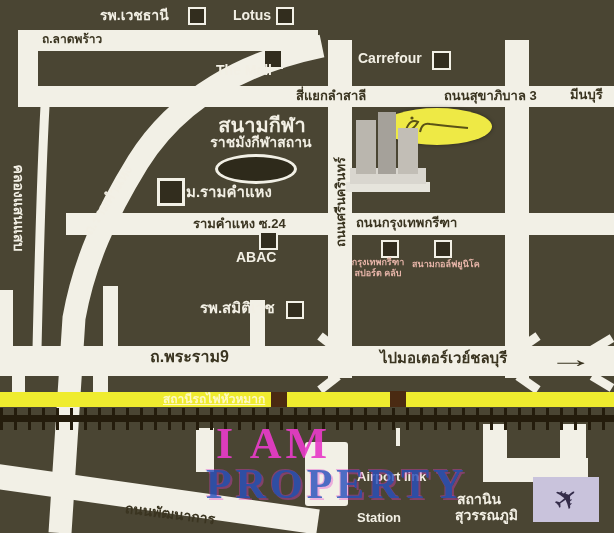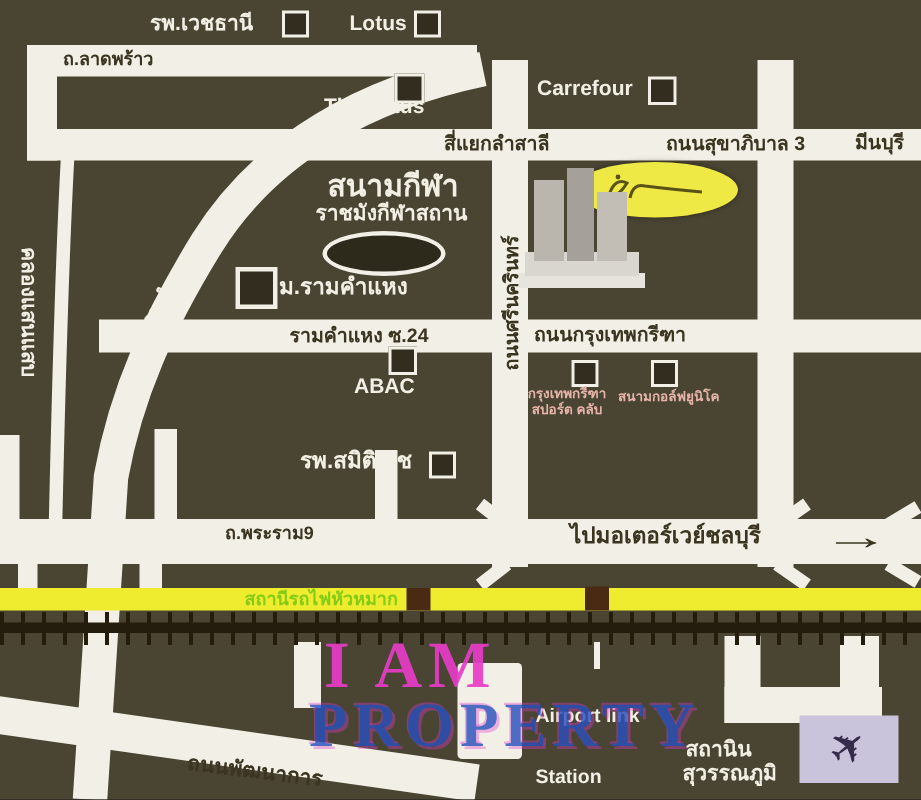--- a/index.html
+++ b/index.html
@@ -5,21 +5,21 @@
   html,body{margin:0;padding:0;background:#222;}
   .stage{
     position:relative;width:614px;height:533px;overflow:hidden;
     background:#4a4533;
     font-family:"Liberation Sans","DejaVu Sans",sans-serif;
   }
   .rd{position:absolute;background:#f2f0e6;}
   .lbl{position:absolute;white-space:nowrap;font-weight:bold;line-height:1.05;}
   .w{color:#f2efe4;}
   .d{color:#3a3420;}
-  .yl{color:#84cc16;}
+  .yl{color:#fef9c3;text-decoration:underline;}
   .pk{color:#e6b4a8;}
   .ctr{transform:translate(-50%,-50%);}
   .sq{position:absolute;border:2px solid #f2f0e6;background:#322d1e;}
   svg{position:absolute;left:0;top:0;}
   .tick{
     position:absolute;left:0;top:408px;width:614px;height:22px;
     background:repeating-linear-gradient(90deg,#241c0c 0 3px,transparent 3px 14px);
   }
   .win{
     background-image:
@@ -71,21 +71,21 @@
   <div style="position:absolute;left:0;top:415px;width:614px;height:7px;background:#241c0c;"></div>
   <div style="position:absolute;left:271px;top:392px;width:16px;height:15px;background:#4a2a12;"></div>
   <div style="position:absolute;left:390px;top:391px;width:16px;height:16px;background:#4a2a12;"></div>
 
   <div class="lbl w" style="left:100px;top:8px;font-size:14px;">รพ.เวชธานี</div>
   <div class="sq" style="left:188px;top:7px;width:14px;height:14px;"></div>
   <div class="lbl w" style="left:233px;top:8px;font-size:14px;">Lotus</div>
   <div class="sq" style="left:276px;top:7px;width:14px;height:14px;"></div>
   <div class="lbl d" style="left:42px;top:33px;font-size:12px;">ถ.ลาดพร้าว</div>
   <div class="sq" style="left:263px;top:49px;width:16px;height:16px;"></div>
-  <div class="lbl w" style="left:216px;top:63px;font-size:14px;">The Lotus</div>
+  <div class="lbl w" style="left:216px;top:63px;font-size:14px;">The Mall</div>
   <div class="lbl w" style="left:358px;top:51px;font-size:14px;">Carrefour</div>
   <div class="sq" style="left:432px;top:51px;width:15px;height:15px;"></div>
   <div class="lbl d" style="left:296px;top:89px;font-size:13px;">สี่แยกลำสาลี</div>
   <div class="lbl d" style="left:408px;top:89px;font-size:13px;margin-left:36px;">ถนนสุขาภิบาล 3</div>
   <div class="lbl d" style="left:570px;top:88px;font-size:13px;">มีนบุรี</div>
 
   <div class="lbl w ctr" style="left:262px;top:125px;font-size:20px;text-align:left;">สนามกีฬา</div>
   <div class="lbl w ctr" style="left:261px;top:142px;font-size:14px;text-align:center;">ราชมังกีฬาสถาน</div>
   <div style="position:absolute;left:215px;top:154px;width:76px;height:24px;border:3px solid #f2f0e6;border-radius:50%;background:#2e2a1b;"></div>
   <div class="sq" style="left:157px;top:178px;width:22px;height:22px;border-width:3px;"></div>
@@ -114,21 +114,21 @@
     </svg>
   </div>
   <div style="position:absolute;left:350px;top:110px;width:80px;height:84px;">
     <div style="position:absolute;left:-4px;top:72px;width:84px;height:10px;background:#e6e4dc;"></div>
     <div style="position:absolute;left:0;top:58px;width:76px;height:16px;background:#d9d6cf;" class="win"></div>
     <div class="win" style="position:absolute;left:6px;top:10px;width:20px;height:54px;background:#bab6ae;"></div>
     <div class="win" style="position:absolute;left:28px;top:2px;width:18px;height:62px;background:#a5a19a;"></div>
     <div class="win" style="position:absolute;left:48px;top:18px;width:20px;height:46px;background:#c2beb6;"></div>
   </div>
 
-  <div class="lbl d" style="left:150px;top:349px;font-size:12px;">ถ.พระราม9</div>
+  <div class="lbl d" style="left:150px;top:349px;font-size:16px;">ถ.พระราม9</div>
   <div class="lbl d" style="left:380px;top:350px;font-size:15px;">ไปมอเตอร์เวย์ชลบุรี</div>
   <div class="lbl d" style="left:548px;top:346px;font-size:24px;transform:scaleX(1.9);transform-origin:left center;">→</div>
 
   <div class="lbl yl" style="left:163px;top:393px;font-size:12px;">สถานีรถไฟหัวหมาก</div>
 
   <div style="position:absolute;left:305px;top:442px;width:43px;height:64px;background:#f2f0e6;border-radius:3px;"></div>
   <div style="position:absolute;left:396px;top:428px;width:4px;height:18px;background:#f2f0e6;"></div>
   <div class="lbl w" style="left:357px;top:470px;font-size:13px;">Airport link</div>
   <div class="lbl w" style="left:357px;top:487px;font-size:13px;margin-top:24px;">Station</div>
 

